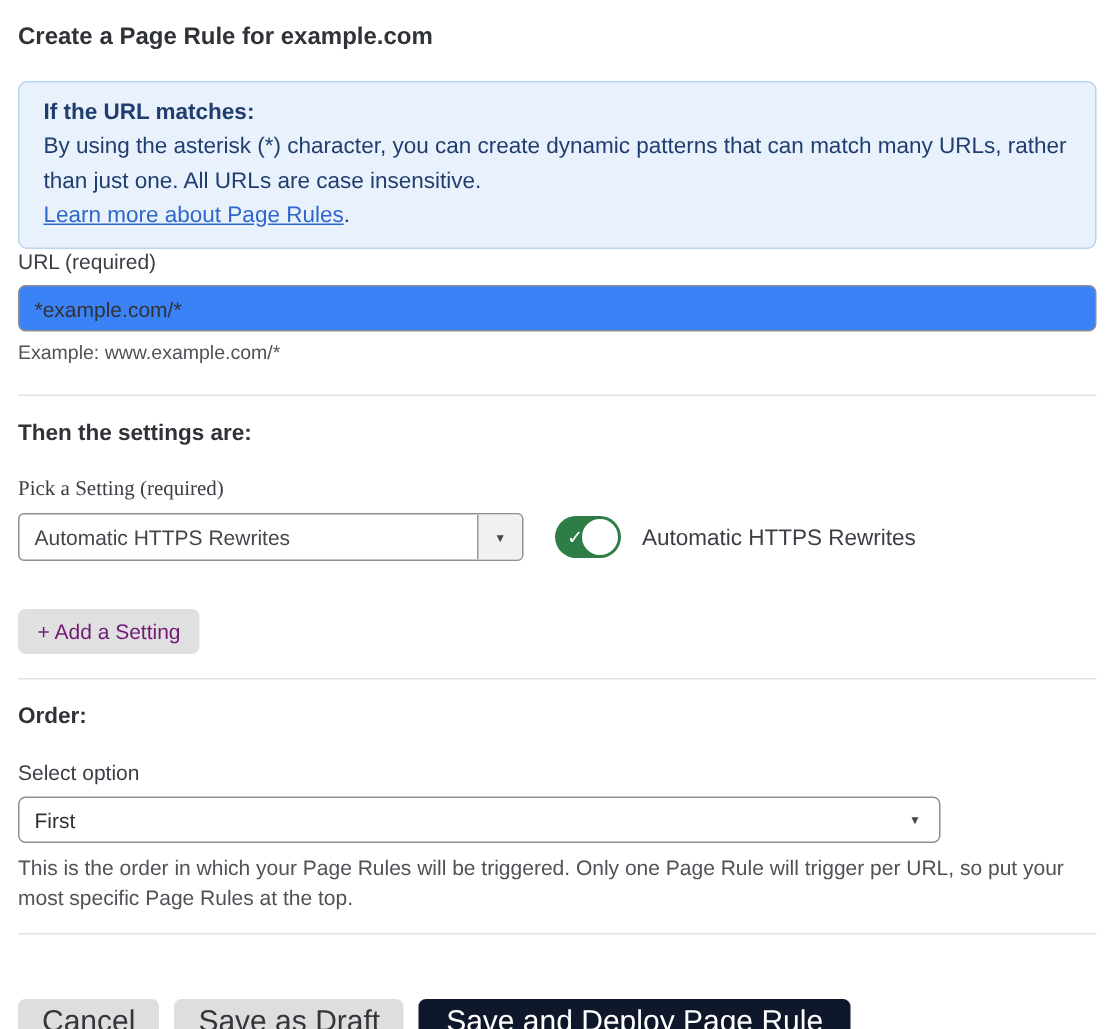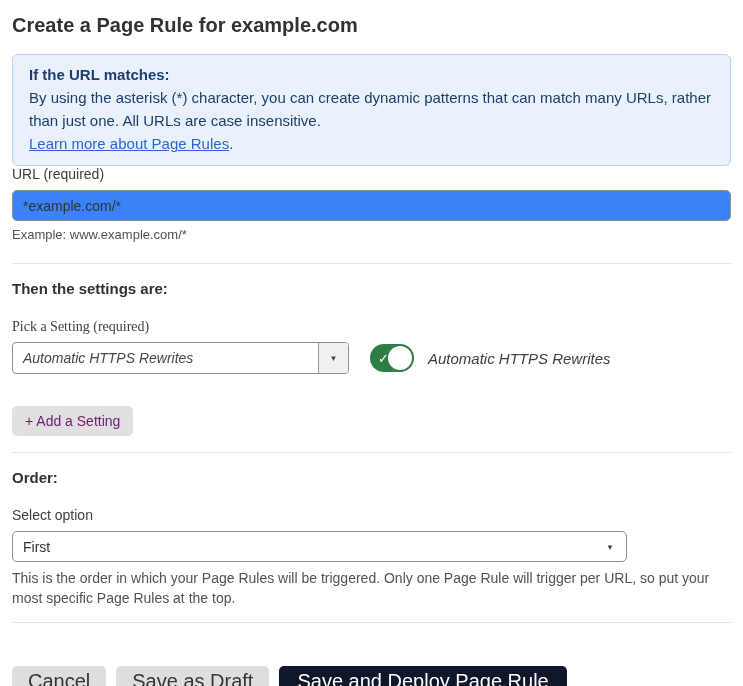--- a/index.html
+++ b/index.html
@@ -7,21 +7,21 @@
   body {
     width: 743px;
     height: 686px;
     font-family: "Liberation Sans", "DejaVu Sans", sans-serif;
     color: #373a40;
     overflow: hidden;
   }
   .page { padding: 13px 12px 0 12px; }
 
   .page-title {
-    font-size: 20px;
+    font-size: 16px;
     line-height: 24px;
     font-weight: bold;
     color: #2f3237;
   }
 
   
   .info-box {
     margin-top: 17px;
     background: #e9f2fc;
     border: 1px solid #b5d5f2;
@@ -78,21 +78,20 @@
     color: #2f3237;
     line-height: 18px;
   }
   .picker-label { margin-top: 20px; font-family: Liberation Serif, serif; }
 
   
   .setting-row {
     margin-top: 7px;
     display: flex;
     align-items: center;
-    font-style: italic;
   }
   .setting-select {
     width: 337px;
     height: 32px;
     border: 1px solid #8f8f8f;
     border-radius: 4px;
     display: flex;
     align-items: center;
     background: #fff;
     cursor: pointer;

